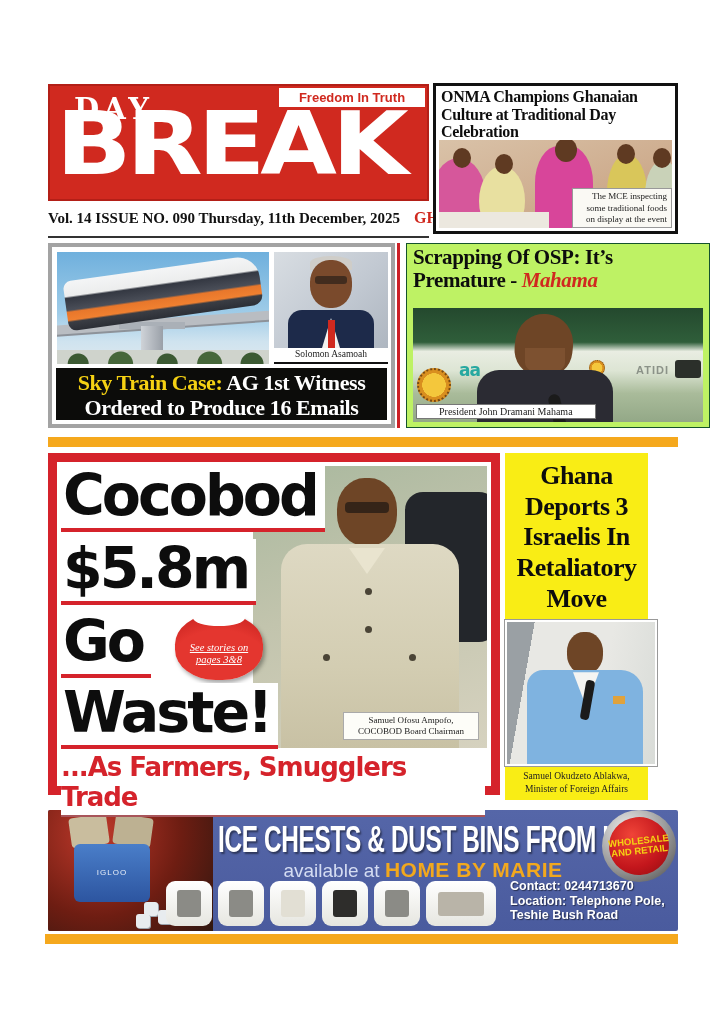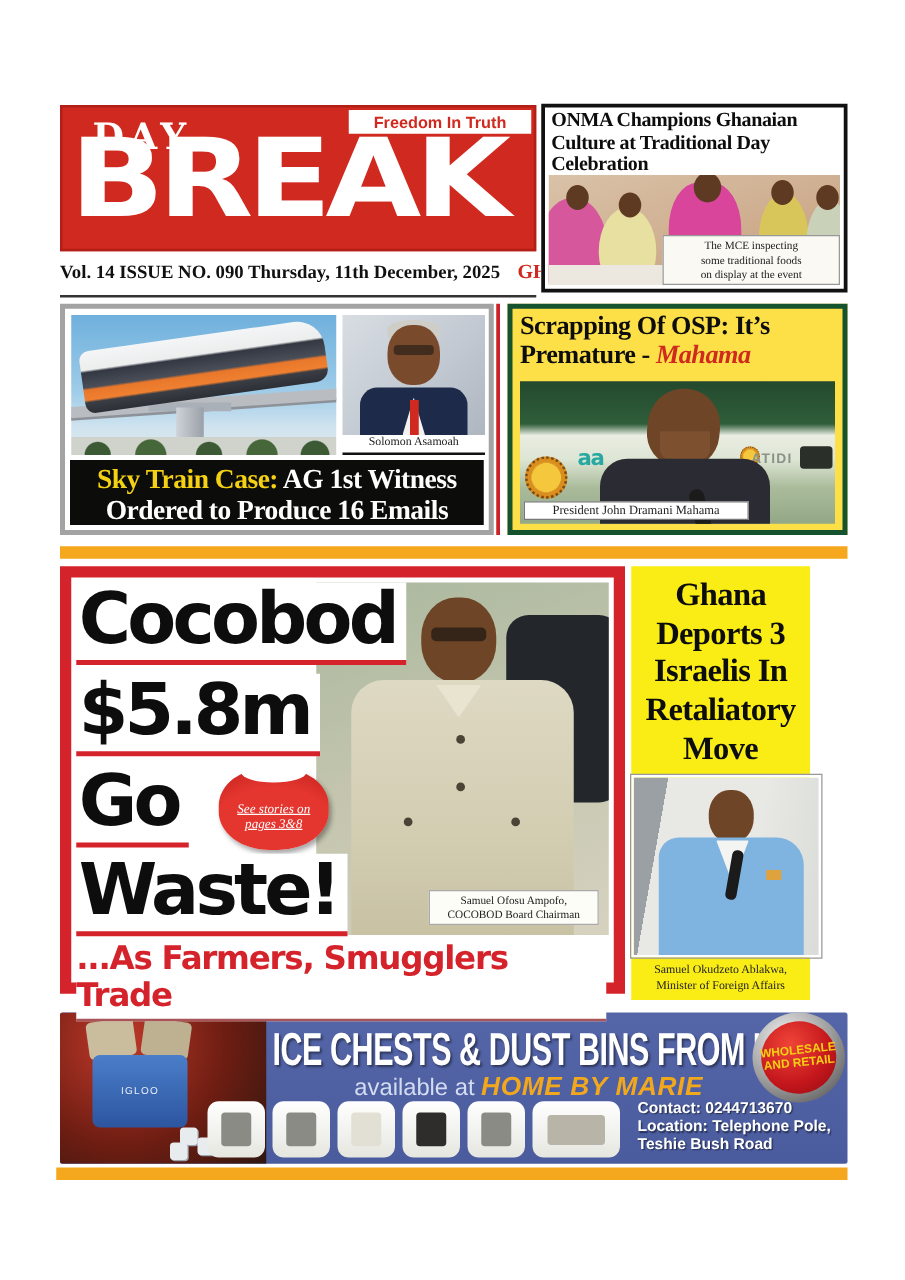--- a/index.html
+++ b/index.html
@@ -34,23 +34,23 @@
   .blob{ position:absolute; border-radius:50%; }
   .b1{ left:-8px; top:18px; width:55px; height:80px; background:#d6579b; }
   .b2{ left:40px; top:26px; width:46px; height:70px; background:#e8e0a0; }
   .b3{ left:96px; top:6px; width:58px; height:92px; background:#d8459a; border-radius:40% 40% 10% 10%; }
   .b4{ left:168px; top:14px; width:40px; height:76px; background:#d9c65a; }
   .b5{ left:206px; top:20px; width:36px; height:70px; background:#c9d2b8; }
   .hd{ position:absolute; width:18px; height:20px; border-radius:50%; background:#5f3a22; }
   .h1{ left:14px; top:8px; } .h2{ left:56px; top:14px; } .h3{ left:116px; top:-2px; width:22px; height:24px; }
   .h4{ left:178px; top:4px; } .h5{ left:214px; top:8px; }
   .onma-table{ position:absolute; left:0; bottom:0; width:110px; height:16px; background:#ece8df; }
-  .onma-cap{ position:absolute; right:0; bottom:0; width:142px; background:#faf9f4;
+  .onma-cap{ position:absolute; right:0; bottom:0; width:100px; background:#faf9f4;
              border:1px solid #999; font-size:9px; line-height:1.25; padding:2px 4px;
-             color:#222; text-align:center; }
+             color:#222; text-align:right; }
 
   
   .skytrain{ position:absolute; left:48px; top:243px; width:347px; height:185px; background:#fff;
              border:4px solid #a3a3a3; }
   .train-photo{ position:absolute; left:5px; top:5px; width:212px; height:112px; overflow:hidden;
                 background:linear-gradient(180deg,#6fb0dd 0%,#9fcce8 55%,#cfe3ef 80%,#dfe9ee 100%); }
   .beam{ position:absolute; left:-6px; top:66px; width:230px; height:9px; background:#b9bdc2;
          transform:rotate(-4deg); box-shadow:0 2px 0 #8d9299; }
   .train-body{ position:absolute; left:8px; top:16px; width:196px; height:50px; transform:rotate(-8deg);
                border-radius:8px 22px 10px 8px;
@@ -82,22 +82,22 @@
                  border-bottom:2px solid #111; font-size:9.5px; text-align:center; color:#222;
                  line-height:13px; }
   .st-banner{ position:absolute; left:4px; right:4px; bottom:4px; height:52px; background:#0c0c0a;
               color:#fff; text-align:center; font-weight:bold; font-size:22px; line-height:1.14;
               padding-top:2px; letter-spacing:-0.4px; }
   .kicker{ color:#f5d113; }
 
   .red-divider{ position:absolute; left:397px; top:243px; width:3px; height:185px; background:#cc2127; }
 
   
-  .osp{ position:absolute; left:406px; top:243px; width:272px; height:185px; background:#fde047;
-        border:4px solid #14532d; }
+  .osp{ position:absolute; left:406px; top:243px; width:304px; height:185px; background:#bef264;
+        border:1px solid #14532d; }
   .osp-hl{ padding:2px 6px 0 6px; font-weight:bold; font-size:21px; line-height:1.08; color:#0d0d0d;
            letter-spacing:-0.4px; }
   .osp-em{ color:#d0291f; font-style:italic; }
   .osp-photo{ position:absolute; left:6px; right:6px; bottom:5px; height:114px; overflow:hidden;
               background:linear-gradient(180deg,#24492e 0%,#2f5e3a 30%,#e9ede2 38%,#dde5d4 55%,#a9bb9a 75%,#93a887 100%); }
   .logo-circle{ position:absolute; border-radius:50%; background:radial-gradient(circle,#f4c73c 0 55%,#d98f1f 56% 100%); border:2px dotted #7a4a12; }
   .lc1{ left:4px; top:60px; width:34px; height:34px; }
   .lc2{ left:176px; top:52px; width:16px; height:16px; border-width:1px; }
   .logo-aa{ position:absolute; left:46px; top:52px; color:#27a8a0; font-family:"DejaVu Sans",sans-serif;
             font-weight:bold; font-size:17px; letter-spacing:-1px; }
@@ -191,21 +191,21 @@
          border-radius:4px; transform:rotate(8deg); }
   .ice{ position:absolute; width:14px; height:14px; background:#e8ecef; border-radius:3px;
         box-shadow:1px 1px 0 #9aa2ab; }
   .i1{ left:96px; top:92px; } .i2{ left:110px; top:100px; } .i3{ left:88px; top:104px; }
   .ad-head{ position:absolute; left:170px; top:8px; white-space:nowrap; color:#fff;
             font-family:"Liberation Sans",sans-serif; font-weight:bold; font-size:33px;
             letter-spacing:-0.5px; transform:scale(0.74,1.12); transform-origin:left top;
             text-shadow:2px 2px 2px rgba(0,0,0,.45); }
   .ad-sub{ position:absolute; left:190px; top:48px; width:370px; text-align:center;
            font-family:"Liberation Sans",sans-serif; font-size:19px; color:#d4dcf2; }
-  .ad-store{ color:#f2a81d; font-weight:bold; font-size:21px; letter-spacing:0.5px;font-style:italic; }
+  .ad-store{ color:#f2a81d; font-weight:bold; font-size:21px; letter-spacing:0.5px; }
   .ws-badge{ position:absolute; right:2px; top:0px; width:74px; height:72px; border-radius:50%;
              background:radial-gradient(circle at 35% 28%, #eeeeee 0%, #999999 55%, #444444 100%);
              display:flex; align-items:center; justify-content:center; }
   .ws-inner{ width:60px; height:58px; border-radius:50%;
              background:radial-gradient(circle at 40% 30%, #f04438 0%, #c3161c 60%, #8f0d10 100%);
              color:#f5d113; font-family:"Liberation Sans",sans-serif; font-weight:bold;
              font-size:9.5px; line-height:1.1; text-align:center; display:flex; flex-direction:column;
              align-items:center; justify-content:center; transform:rotate(-6deg); }
   .products{ position:absolute; left:118px; bottom:5px; display:flex; gap:6px; align-items:flex-end; }
   .prod{ width:46px; height:45px; background:linear-gradient(#ffffff,#e6e6e0); border-radius:9px;

